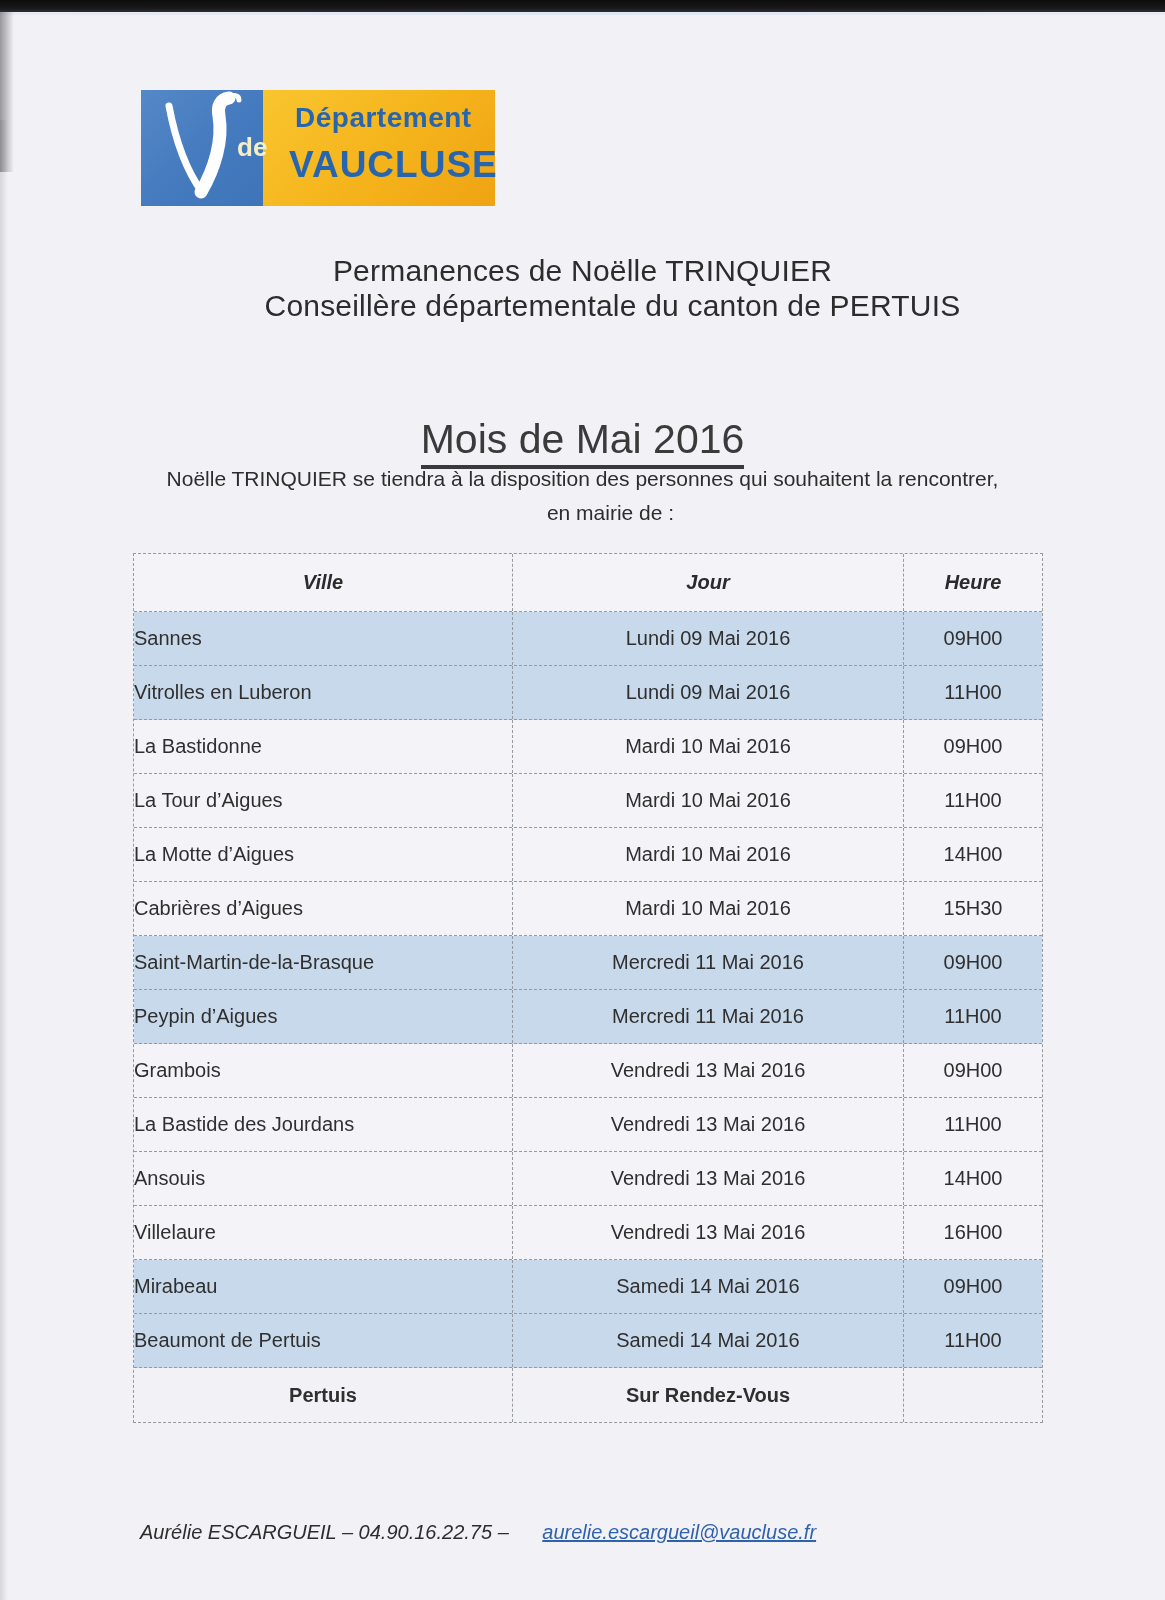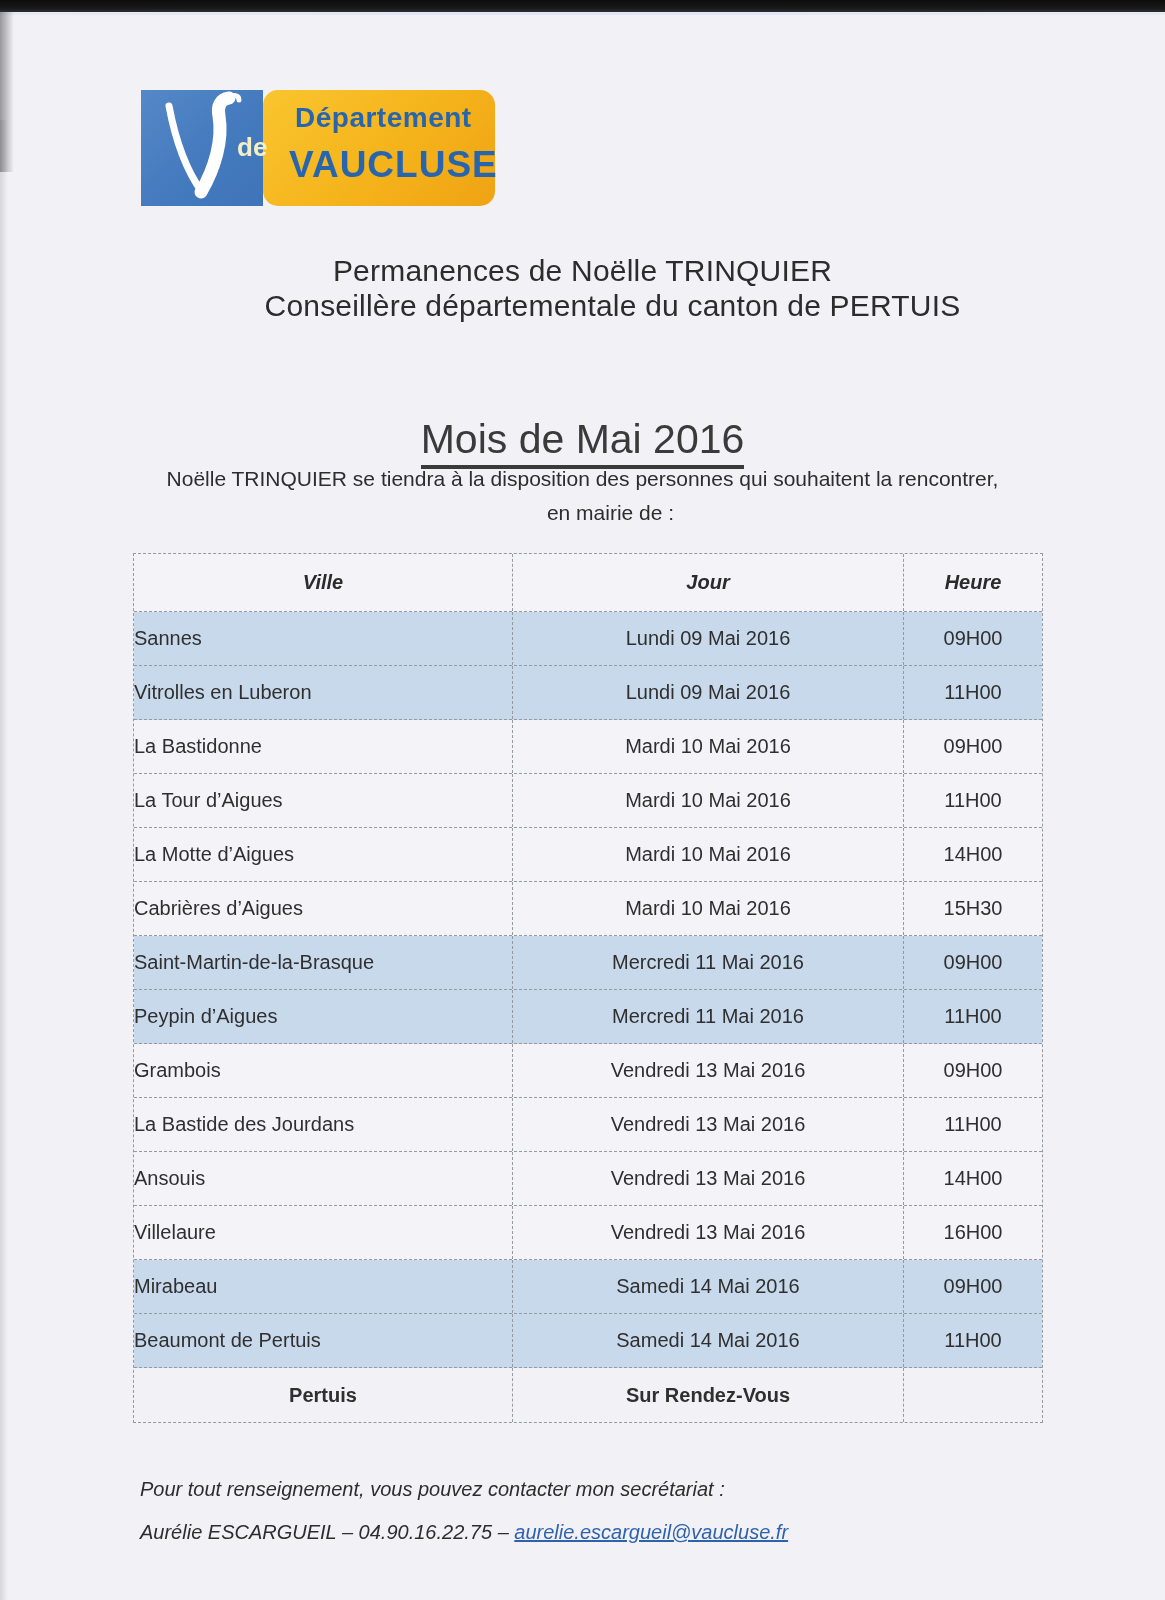--- a/index.html
+++ b/index.html
@@ -34,21 +34,20 @@
 
   
   .logo { position: absolute; left: 141px; top: 90px; width: 354px; height: 116px; display: flex; }
   .logo-blue {
     position: relative; width: 122px; height: 100%;
     background: linear-gradient(135deg, #5488c8 0%, #4379bd 60%, #3f74b8 100%);
   }
   .logo-orange {
     position: relative; width: 232px; height: 100%;
     background: linear-gradient(135deg, #f9c52f 0%, #f5b31b 55%, #efa313 100%);
-    border-radius: 15px;
   }
   .logo-v-svg { position: absolute; left: 0; top: 0; }
   .logo-dept {
     position: absolute; left: 32px; top: 12px;
     font-size: 28px; font-weight: 600; color: #2766ae; letter-spacing: 0.5px;
   }
   .logo-vaucluse {
     position: absolute; left: 26px; top: 54px;
     font-size: 37px; font-weight: 700; color: #2766ae; letter-spacing: 1px;
   }
@@ -100,21 +99,21 @@
 
   
   .footer-line1 {
     position: absolute; left: 140px; top: 1478px;
     font-size: 20px; font-style: italic; color: #2d2d2d;
   }
   .footer-line2 {
     position: absolute; left: 140px; top: 1521px;
     font-size: 20px; font-style: italic; color: #2d2d2d;
   }
-  .email-link { color: #2f62ae; text-decoration: underline; cursor: pointer; }
+  .email-link { color: #2f62ae; text-decoration: underline; cursor: pointer; margin-left: 28px; }
 </style>
 </head>
 <body>
 
 <div class="page">
 
   <div class="scan-top-bar"></div>
   <div class="scan-top-line"></div>
   <div class="scan-left-shadow"></div>
   <div class="scan-left-soft"></div>
@@ -221,18 +220,17 @@
         <div class="tcell c2 jour">Samedi 14 Mai 2016</div>
         <div class="tcell c3 heure">11H00</div>
       </div>
       <div class="trow footer-row">
         <div class="tcell c1 ville">Pertuis</div>
         <div class="tcell c2 jour">Sur Rendez-Vous</div>
         <div class="tcell c3 heure"></div>
       </div>
     </div>
 
-  <div class="footer-line1">Pour tout renseignement, vous pouvez contacter mon secrétariat :</div>
   <div class="footer-line2">
     <span>Aurélie ESCARGUEIL – 04.90.16.22.75 – </span><a class="email-link">aurelie.escargueil@vaucluse.fr</a>
   </div>
 
 </div>
 
 </body></html>

